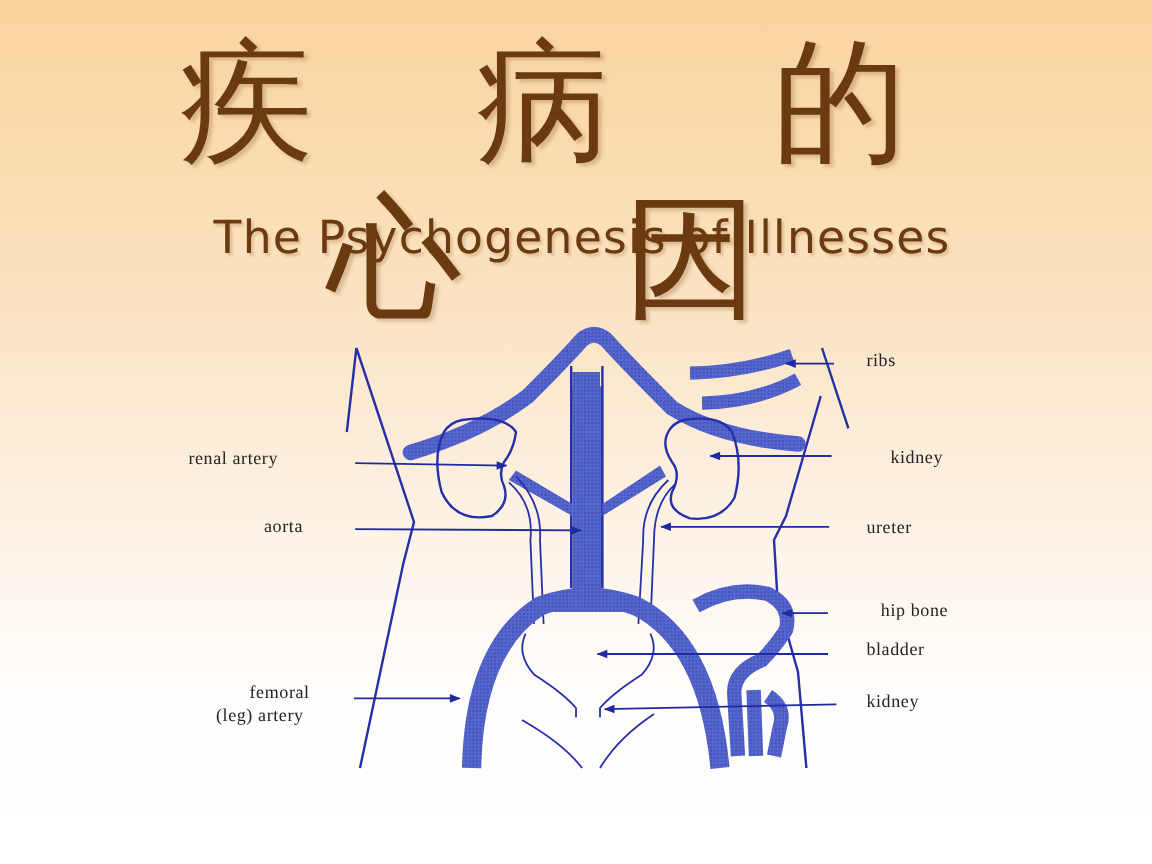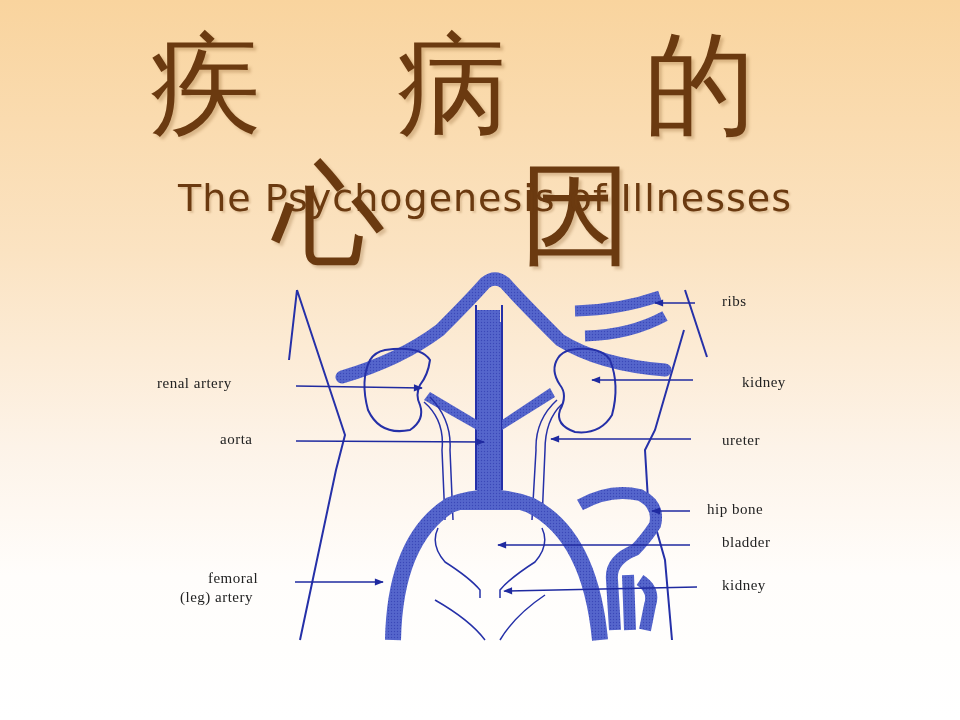--- a/index.html
+++ b/index.html
@@ -95,16 +95,16 @@
 
   
   <div class="label left" style="left:7px; top:107px;">renal artery</div>
   <div class="label left" style="left:70px; top:163px;">aorta</div>
   <div class="label left" style="left:47px; top:302px; width:72px;">femoral</div>
   <div class="label left" style="left:14px; top:321px; width:105px;">(leg) artery</div>
 
   <div class="label" style="left:572px; top:25px;">ribs</div>
   <div class="label" style="left:592px; top:106px;">kidney</div>
   <div class="label" style="left:572px; top:164px;">ureter</div>
-  <div class="label" style="left:557px; top:233px;text-align:right;">hip bone</div>
+  <div class="label" style="left:584px; top:233px;text-align:right;">hip bone</div>
   <div class="label" style="left:572px; top:266px;">bladder</div>
   <div class="label" style="left:572px; top:309px;">kidney</div>
 </div>
 
 </body></html>

